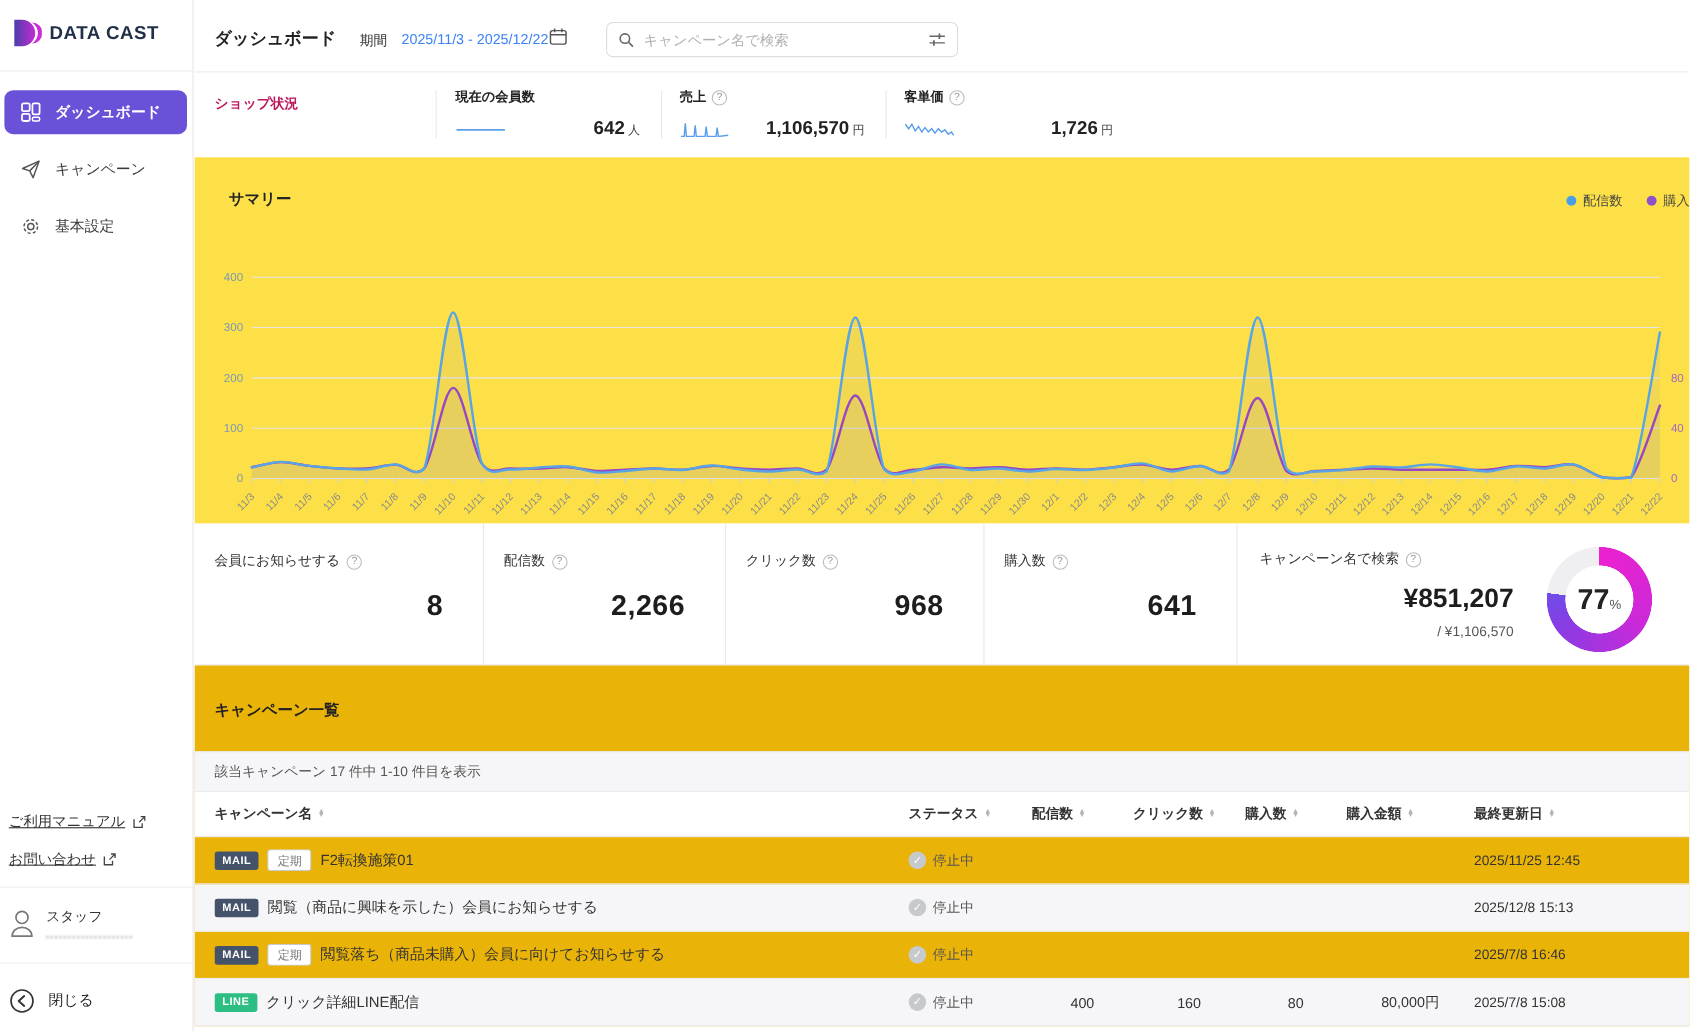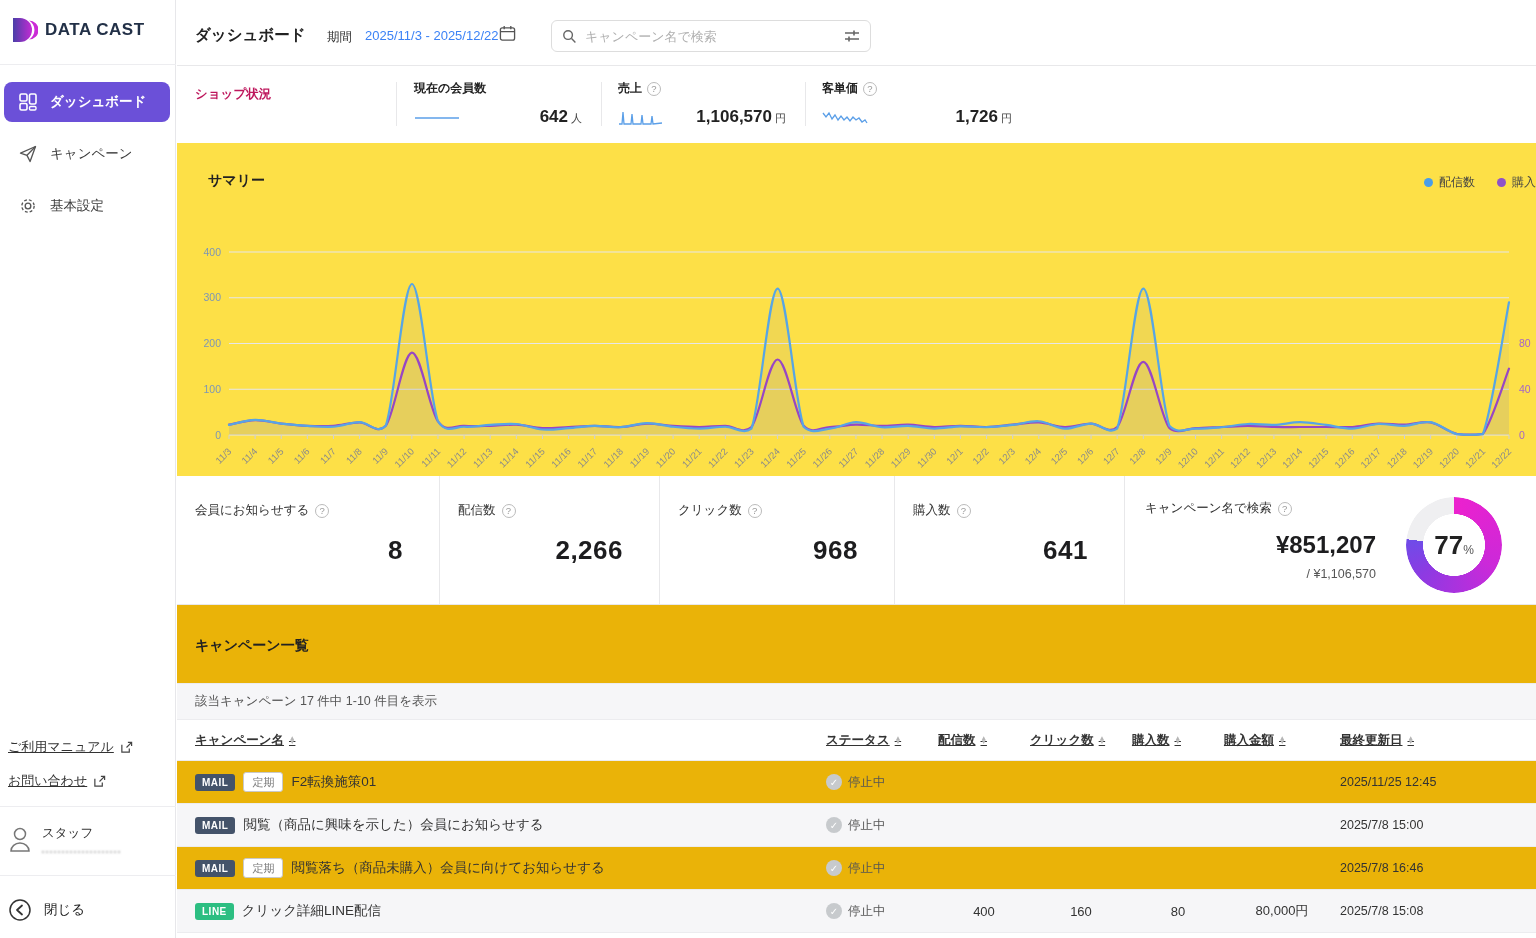--- a/index.html
+++ b/index.html
@@ -70,21 +70,21 @@
            -webkit-mask:radial-gradient(closest-side, transparent 64%, #000 65%);
            mask:radial-gradient(closest-side, transparent 64%, #000 65%); }
   .donut-label { position:absolute; right:34px; top:21px; width:96px; height:96px; display:flex; align-items:center; justify-content:center; font-size:26px; font-weight:bold; color:#222; }
   .donut-label .pct { font-size:12px; font-weight:normal; color:#555; margin-top:10px; }
 
   
   .campaigns { position:absolute; left:0; top:605px; width:1359px; background:#eab308; }
   .camp-title { padding:32px 0 28px 18px; font-size:14px; font-weight:bold; color:#222; }
   .result-band { background:#f6f6f8; border-top:1px solid #ececef; border-bottom:1px solid #ececef; padding:9px 0 9px 18px; font-size:12.5px; color:#555; }
   .tbl-header, .tbl-row { display:grid; grid-template-columns:1fr 112px 92px 102px 92px 116px 170px; align-items:center; padding-left:18px; padding-right:26px; }
-  .tbl-header { height:41px; font-size:12.5px; font-weight:bold; color:#333; background:#fff; border-bottom:1px solid #ececef;text-decoration:underline; }
+  .tbl-header { height:41px; font-size:12.5px; font-weight:bold; color:#333; background:#fff; border-bottom:1px solid #ececef; }
   .th { display:flex; align-items:center; gap:5px; cursor:pointer; }
   .sort { display:flex; flex-direction:column; line-height:4.5px; font-size:6.5px; color:#b5b5b5; }
   .tbl-row { height:43px; font-size:13px; color:#333; border-bottom:1px solid #ececef; cursor:pointer; }
   .tbl-row.alt { background:#f6f6f8; }
   .name-cell { display:flex; align-items:center; gap:8px; overflow:hidden; white-space:nowrap; }
   .badge { font-size:10px; font-weight:bold; color:#fff; border-radius:3px; padding:3px 7px; letter-spacing:.5px; }
   .badge-mail { background:#44536a; }
   .badge-line { background:#2cbe82; }
   .badge-recurring { font-size:11px; color:#777; border:1px solid #c9c9c9; border-radius:3px; padding:1.5px 8px; background:#fff; }
   .camp-name { font-size:13.5px; color:#333; }
@@ -505,21 +505,21 @@
           <span class="camp-name">閲覧（商品に興味を示した）会員にお知らせする</span>
         </div>
         <div class="status-cell">
           <span class="chk">✓</span>
           <span>停止中</span>
         </div>
         <div class="num-cell"></div>
         <div class="num-cell"></div>
         <div class="num-cell"></div>
         <div class="num-cell"></div>
-        <div class="date-cell">2025/7/8 15:00</div>
+        <div class="date-cell">2025/12/8 15:13</div>
       </div>
 
       <div class="tbl-row">
         <div class="name-cell">
           <span class="badge badge-mail">MAIL</span>
           <span class="badge-recurring">定期</span>
           <span class="camp-name">閲覧落ち（商品未購入）会員に向けてお知らせする</span>
         </div>
         <div class="status-cell">
           <span class="chk">✓</span>

